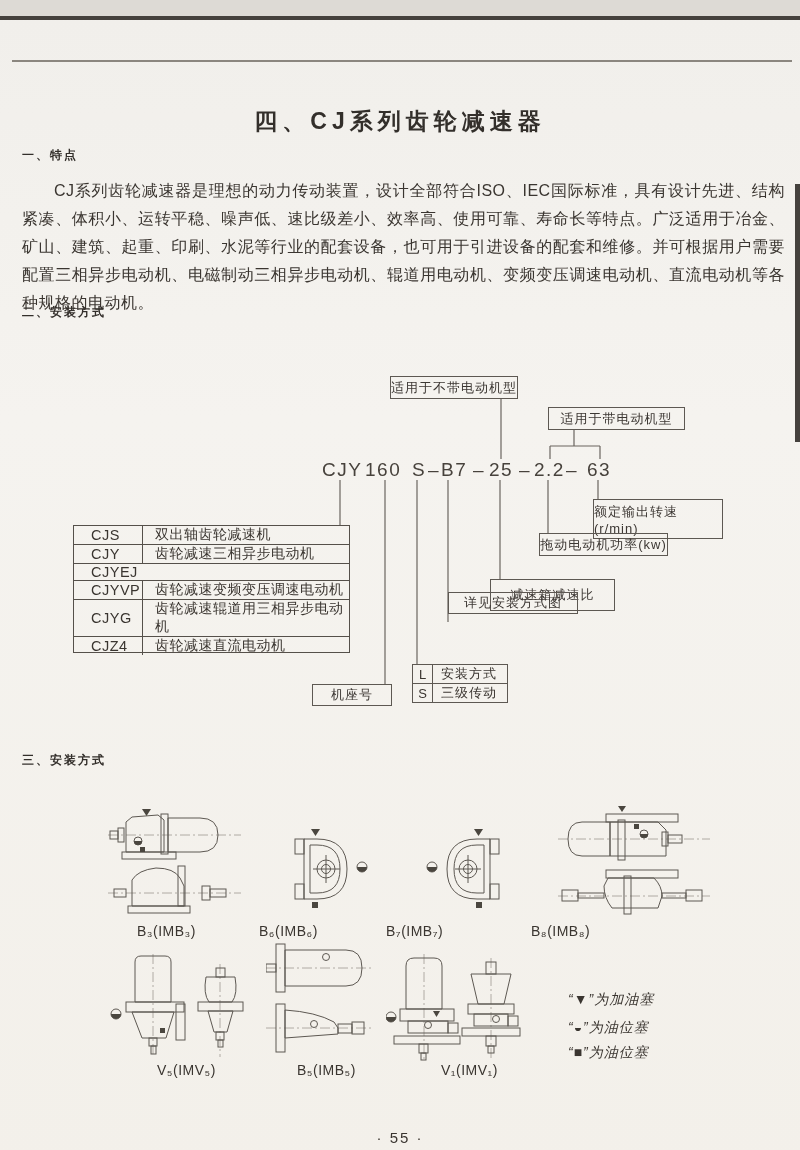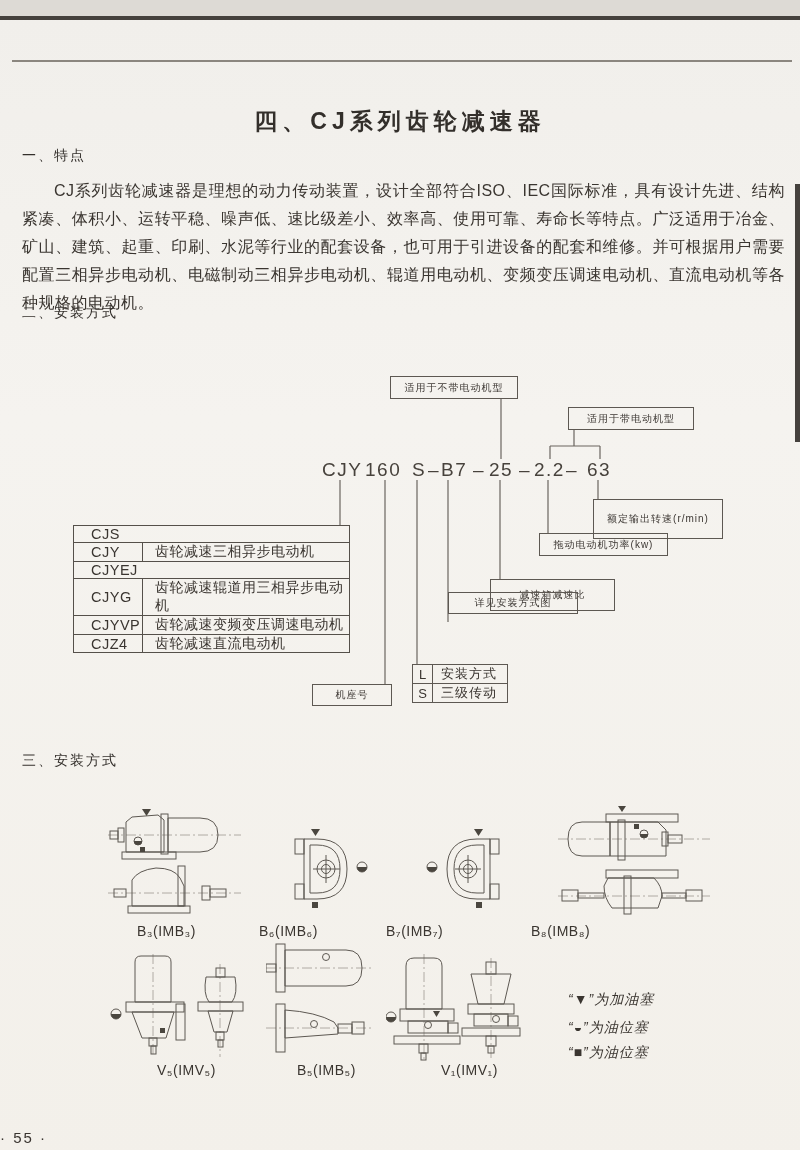--- a/index.html
+++ b/index.html
@@ -9,26 +9,26 @@
         color:#3a3530;}
   .abs{position:absolute;}
   
   .edge-top{left:0;top:0;width:800px;height:4px;background:#45413d;}
   .rule-top{left:12px;top:44px;width:780px;height:2px;background:#8b867f;}
   .edge-right{left:795px;top:168px;width:5px;height:258px;background:#45413d;}
   .smudge{left:0;top:1136px;width:230px;height:14px;background:#e9e6e0;}
   
   .title{left:0;top:90px;width:800px;text-align:center;font-size:23px;font-weight:bold;
          letter-spacing:5px;color:#332f2b;}
-  .h2{left:22px;font-size:14px;font-weight:normal;letter-spacing:2px;color:#332f2b;}
+  .h2{left:22px;font-size:12px;font-weight:bold;letter-spacing:2px;color:#332f2b;}
   .para{left:22px;top:161px;width:763px;font-size:16px;line-height:28px;text-align:justify;
         text-indent:2em;letter-spacing:0.5px;color:#3a3530;}
   
   .dbox{border:1.2px solid #5d5852;display:flex;align-items:center;justify-content:center;
-        font-size:10px;letter-spacing:1px;color:#3c3733;box-sizing:border-box;text-align:center;}
+        font-size:13px;letter-spacing:1px;color:#3c3733;box-sizing:border-box;}
   .code-part{position:absolute;top:443px;font-size:19px;letter-spacing:1.5px;color:#47423c;}
   .cp0{left:322px}.cp1{left:365px}.cp2{left:412px}.cp3{left:428px}.cp4{left:441px}
   .cp5{left:473px}.cp6{left:489px}.cp7{left:519px}.cp8{left:534px}.cp9{left:566px}.cp10{left:587px}
   
   .stable{left:73px;top:509px;width:277px;height:128px;border:1.3px solid #55504a;
           display:grid;grid-template-rows:repeat(6,1fr);box-sizing:border-box;}
   .srow{display:grid;grid-template-columns:68px 1fr;border-top:1px solid #55504a;}
   .srow:first-child{border-top:none;}
   .scell-code{display:flex;align-items:center;padding-left:17px;font-size:14.5px;letter-spacing:.5px;}
   .scell-desc{display:flex;align-items:center;padding-left:12px;border-left:1px solid #55504a;
@@ -37,21 +37,21 @@
   .lsbox{left:412px;top:648px;width:96px;height:39px;border:1.2px solid #5d5852;
          display:grid;grid-template-rows:1fr 1fr;box-sizing:border-box;}
   .lsrow{display:grid;grid-template-columns:20px 1fr;}
   .lsrow + .lsrow{border-top:1px solid #5d5852;}
   .lskey{display:flex;align-items:center;justify-content:center;border-right:1px solid #5d5852;
          font-size:13px;}
   .lsval{display:flex;align-items:center;padding-left:8px;font-size:13px;letter-spacing:1px;}
   
   .figlabel{position:absolute;font-size:14px;letter-spacing:.5px;color:#3a3530;}
   .legend-line{position:absolute;left:568px;font-size:14px;letter-spacing:1px;color:#3a3530;font-style:italic;}
-  .footer{left:0;top:1113px;width:800px;text-align:left;font-size:15px;letter-spacing:2px;color:#3a3530;}
+  .footer{left:0;top:1113px;width:800px;text-align:center;font-size:15px;letter-spacing:2px;color:#3a3530;}
   svg{display:block;}
   .lineart path,.lineart rect,.lineart circle{stroke:#5d5852;stroke-width:1;fill:none;}
   .lineart .fill{fill:#4a463f;stroke:none;}
   .lineart .cl{stroke:#a09a92;stroke-width:0.8;stroke-dasharray:10 3 2 3;}
 </style>
 </head>
 <body>
 
 <div id="page">
 
@@ -78,21 +78,21 @@
       <path d="M385 464 V668"></path>
       <path d="M417 464 V648"></path>
       <path d="M448 464 V606"></path>
       <path d="M500 464 V563"></path>
       <path d="M548 464 V517"></path>
       <path d="M598 464 V483"></path>
     </g>
   </svg>
 
   <div class="abs dbox" style="left:390px;top:360px;width:128px;height:23px">适用于不带电动机型</div>
-  <div class="abs dbox" style="left:568px;top:391px;width:126px;height:23px">适用于带电动机型</div>
+  <div class="abs dbox" style="left:548px;top:391px;width:137px;height:23px">适用于带电动机型</div>
 
   <div>
     <span class="code-part cp0">CJY</span>
     <span class="code-part cp1">160</span>
     <span class="code-part cp2">S</span>
     <span class="code-part cp3">–</span>
     <span class="code-part cp4">B7</span>
     <span class="code-part cp5">–</span>
     <span class="code-part cp6">25</span>
     <span class="code-part cp7">–</span>
@@ -114,35 +114,36 @@
     </div>
     <div class="lsrow">
       <div class="lskey">S</div>
       <div class="lsval">三级传动</div>
     </div>
   </div>
 
   <div class="abs stable">
     <div class="srow">
       <div class="scell-code">CJS</div>
+      <div class="scell-desc">双出轴齿轮减速机</div>
     </div>
     <div class="srow">
       <div class="scell-code">CJY</div>
       <div class="scell-desc">齿轮减速三相异步电动机</div>
     </div>
     <div class="srow">
       <div class="scell-code">CJYEJ</div>
     </div>
     <div class="srow">
+      <div class="scell-code">CJYVP</div>
+      <div class="scell-desc">齿轮减速变频变压调速电动机</div>
+    </div>
+    <div class="srow">
       <div class="scell-code">CJYG</div>
       <div class="scell-desc">齿轮减速辊道用三相异步电动机</div>
-    </div>
-    <div class="srow">
-      <div class="scell-code">CJYVP</div>
-      <div class="scell-desc">齿轮减速变频变压调速电动机</div>
     </div>
     <div class="srow">
       <div class="scell-code">CJZ4</div>
       <div class="scell-desc">齿轮减速直流电动机</div>
     </div>
   </div>
 
   <div class="abs h2" style="top:736px">三、安装方式</div>
 
   <svg class="abs lineart" style="left:108px;top:792px" width="135" height="112" viewBox="0 0 135 112">

